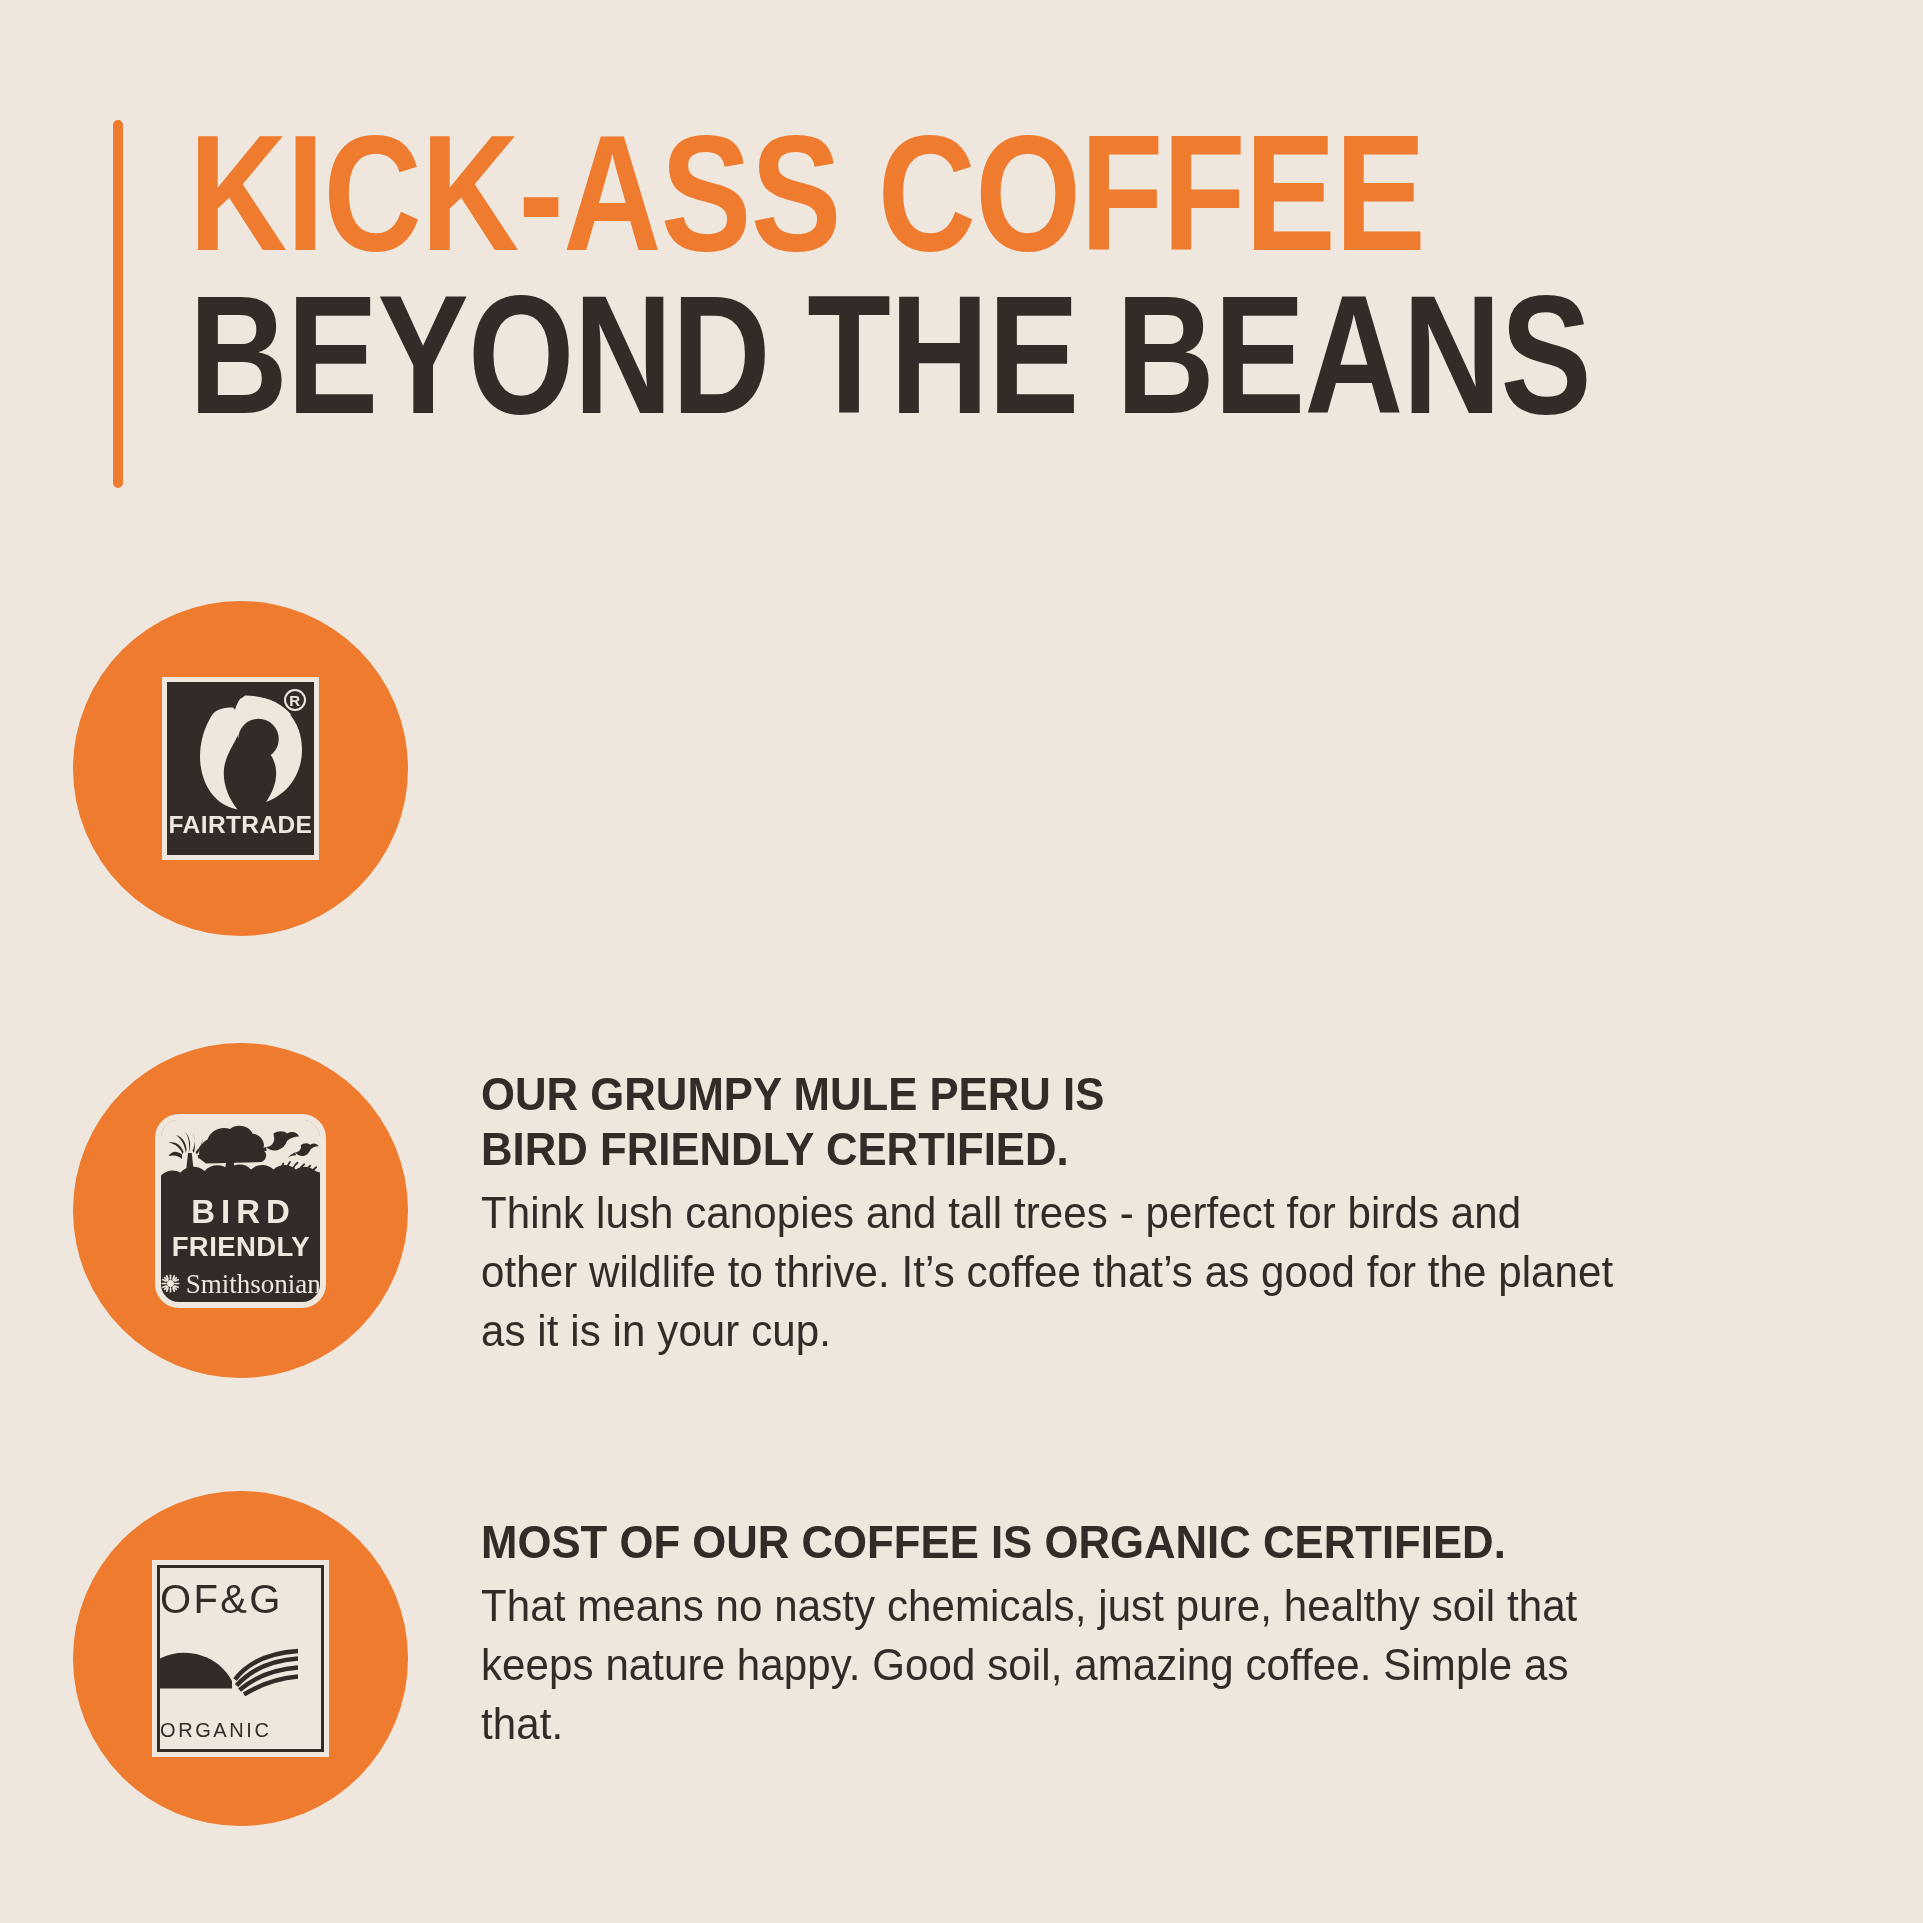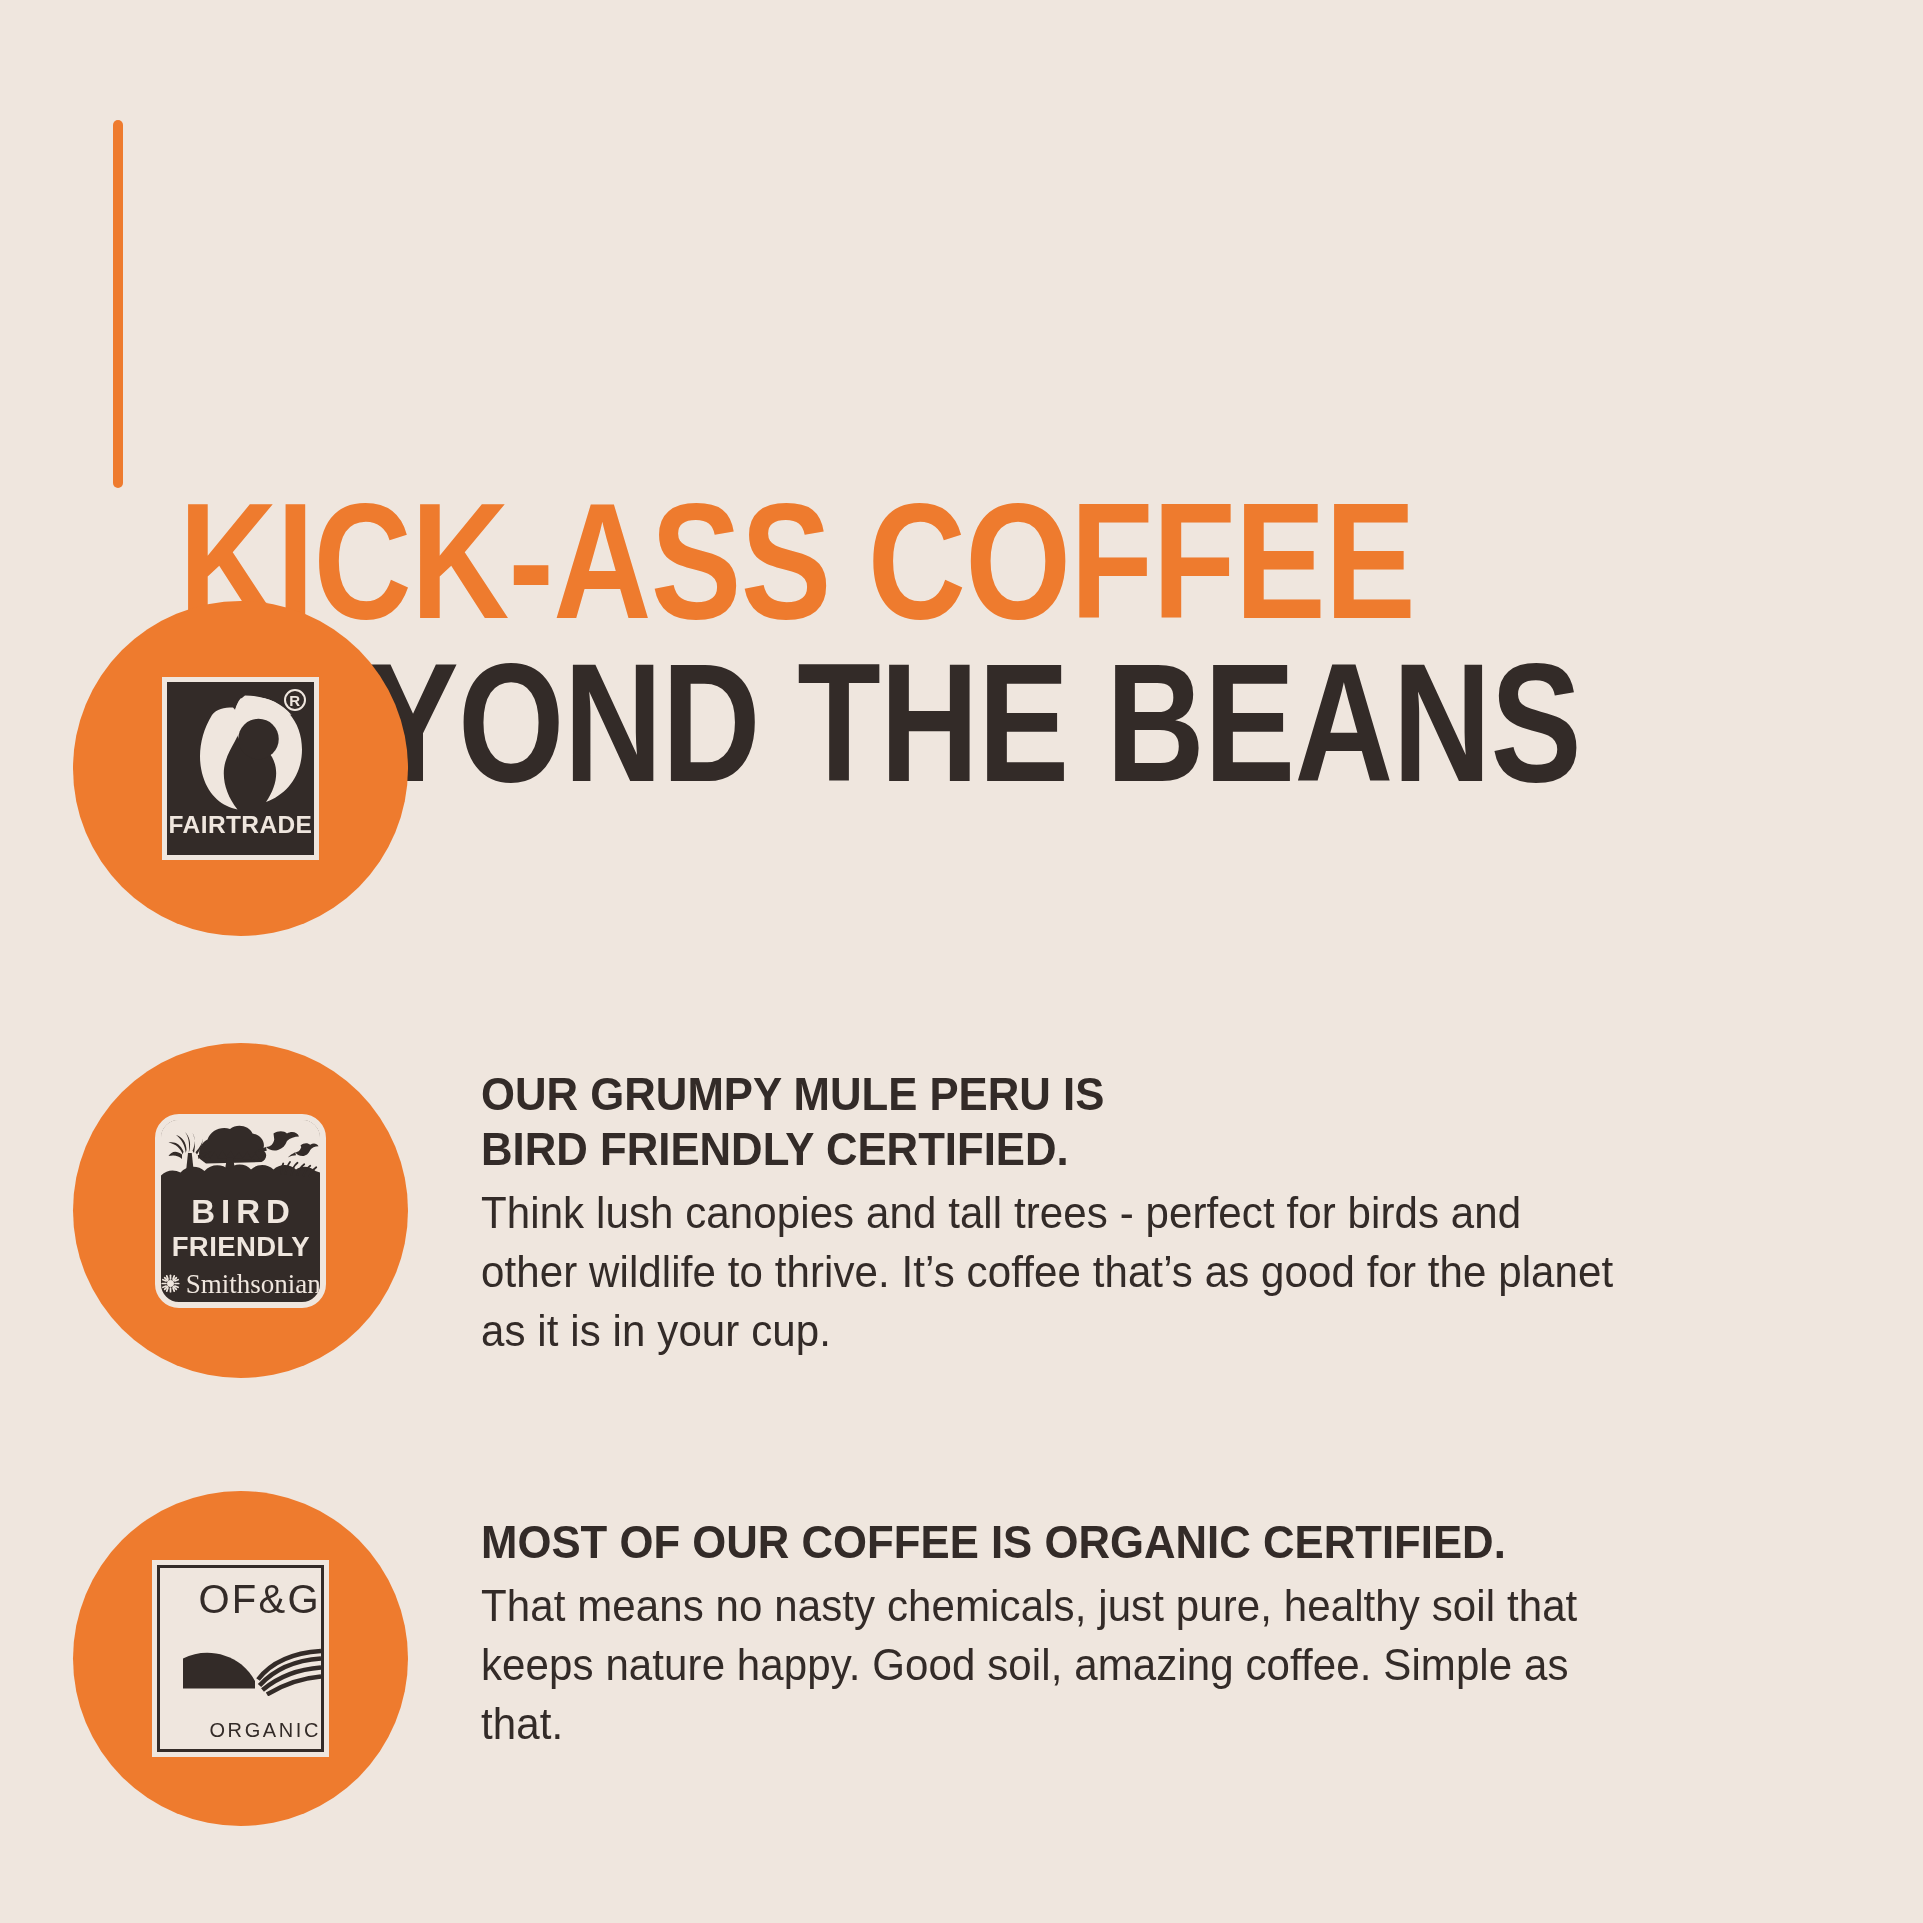--- a/index.html
+++ b/index.html
@@ -22,21 +22,21 @@
     box-sizing: border-box;
   }
 
   
   .header {
     position: absolute;
     left: 113px;
     top: 120px;
     width: 1698px;
     display: flex;
-    flex-direction: column;
+    flex-direction: row;
     align-items: stretch;
   }
   .accent-bar {
     width: 9.8px;
     min-width: 9.8px;
     height: 368px;
     background: #EE7B2E;
     border-radius: 6px;
     margin-right: 0px;
   }
@@ -235,21 +235,21 @@
   
   .ofg-box {
     width: 161px;
     height: 161px;
     background: #EFE6DE;
     border: 3.8px solid #332B28;
     outline: 5.3px solid #EFE6DE;
     box-sizing: content-box;
     display: flex;
     flex-direction: column;
-    align-items: flex-end;
+    align-items: flex-start;
     justify-content: space-between;
     padding: 10.5px 0 9px 0;
     position: relative;
   }
   .ofg-top {
     font-family: "Liberation Sans", sans-serif;
     font-weight: normal;
     color: #332B28;
     font-size: 40px;
     letter-spacing: 2.3px;

